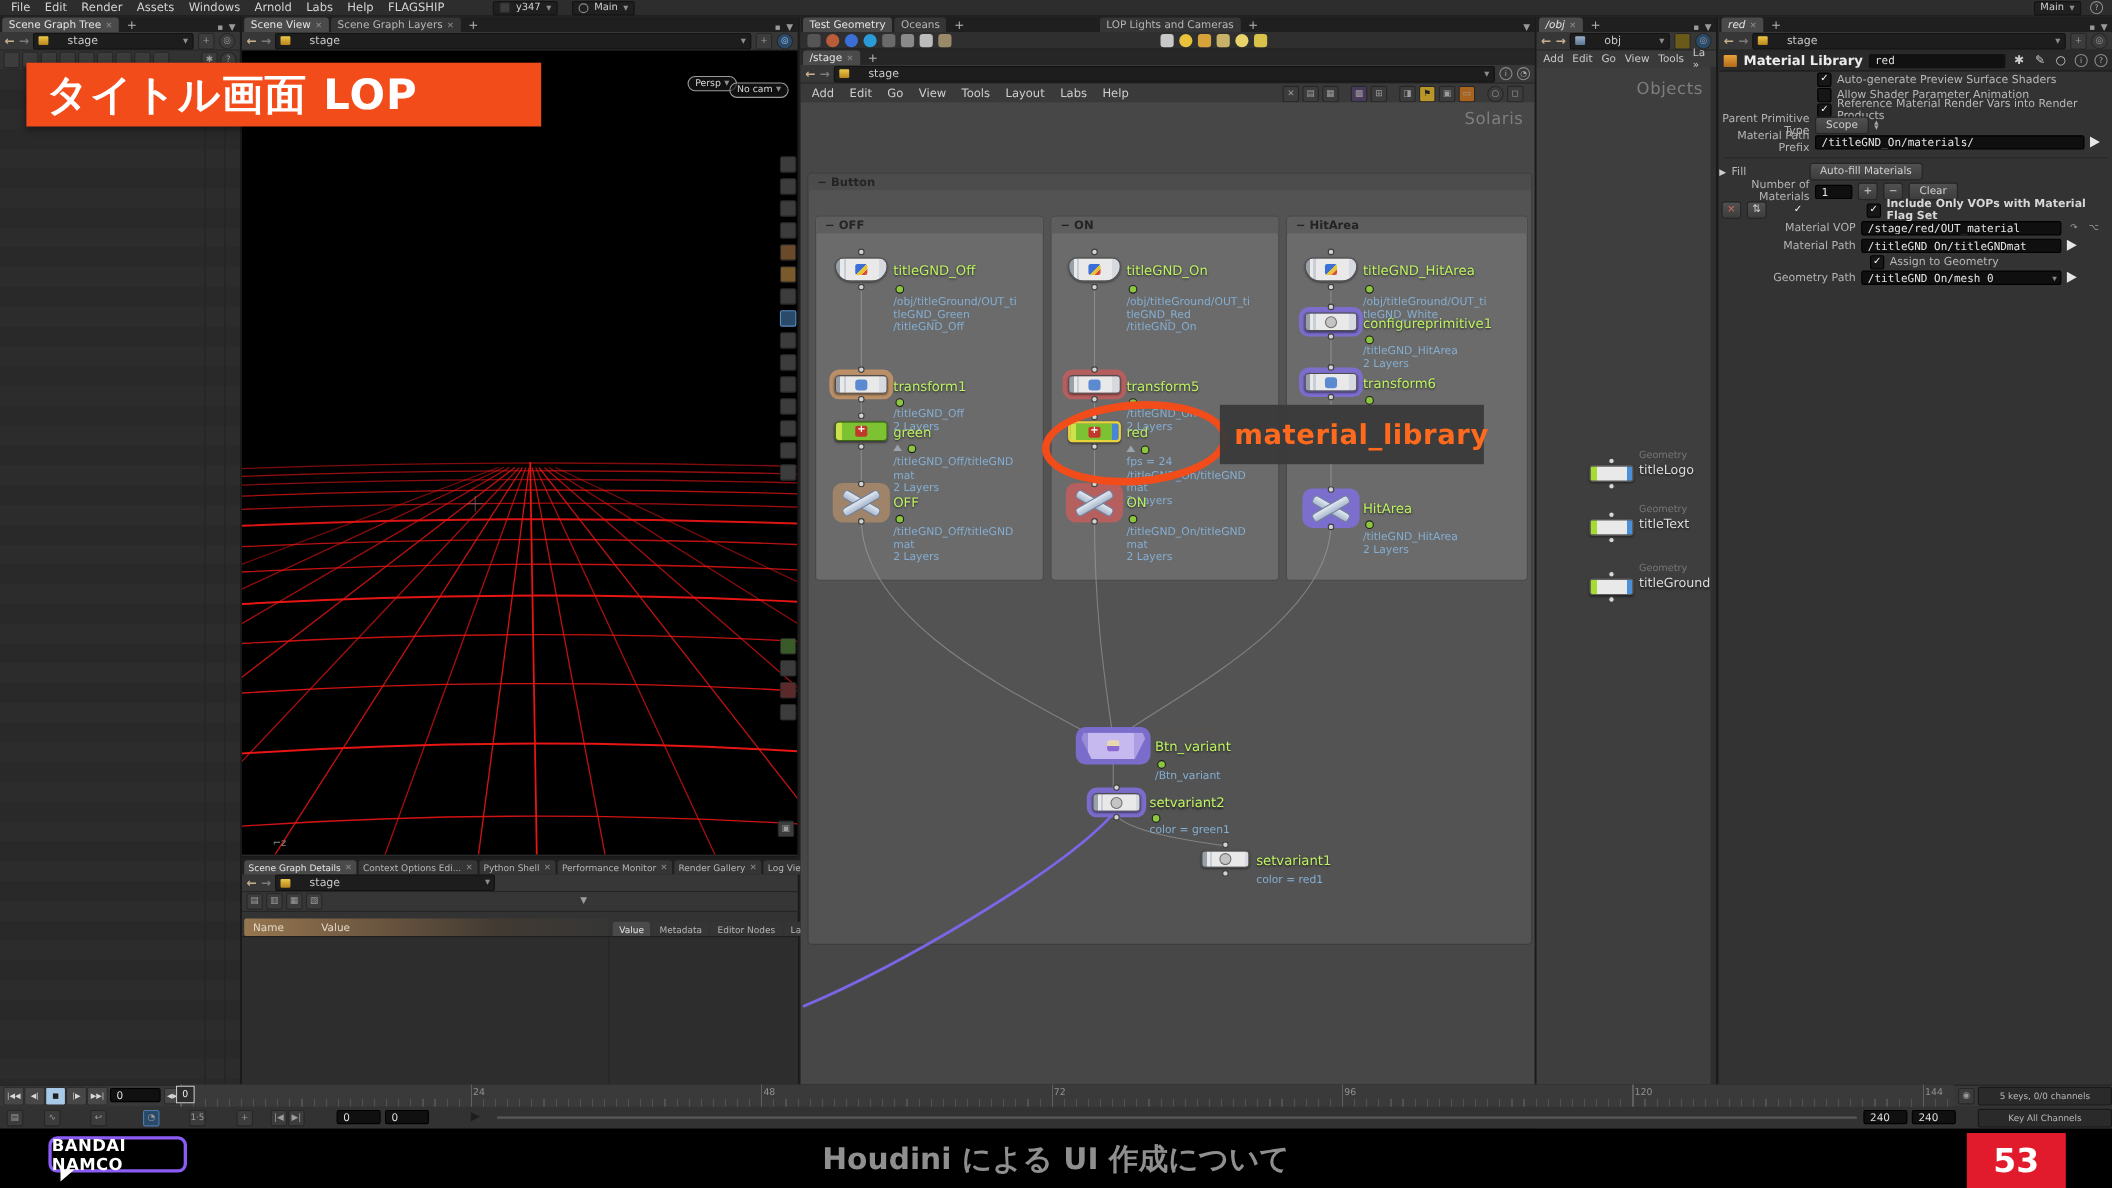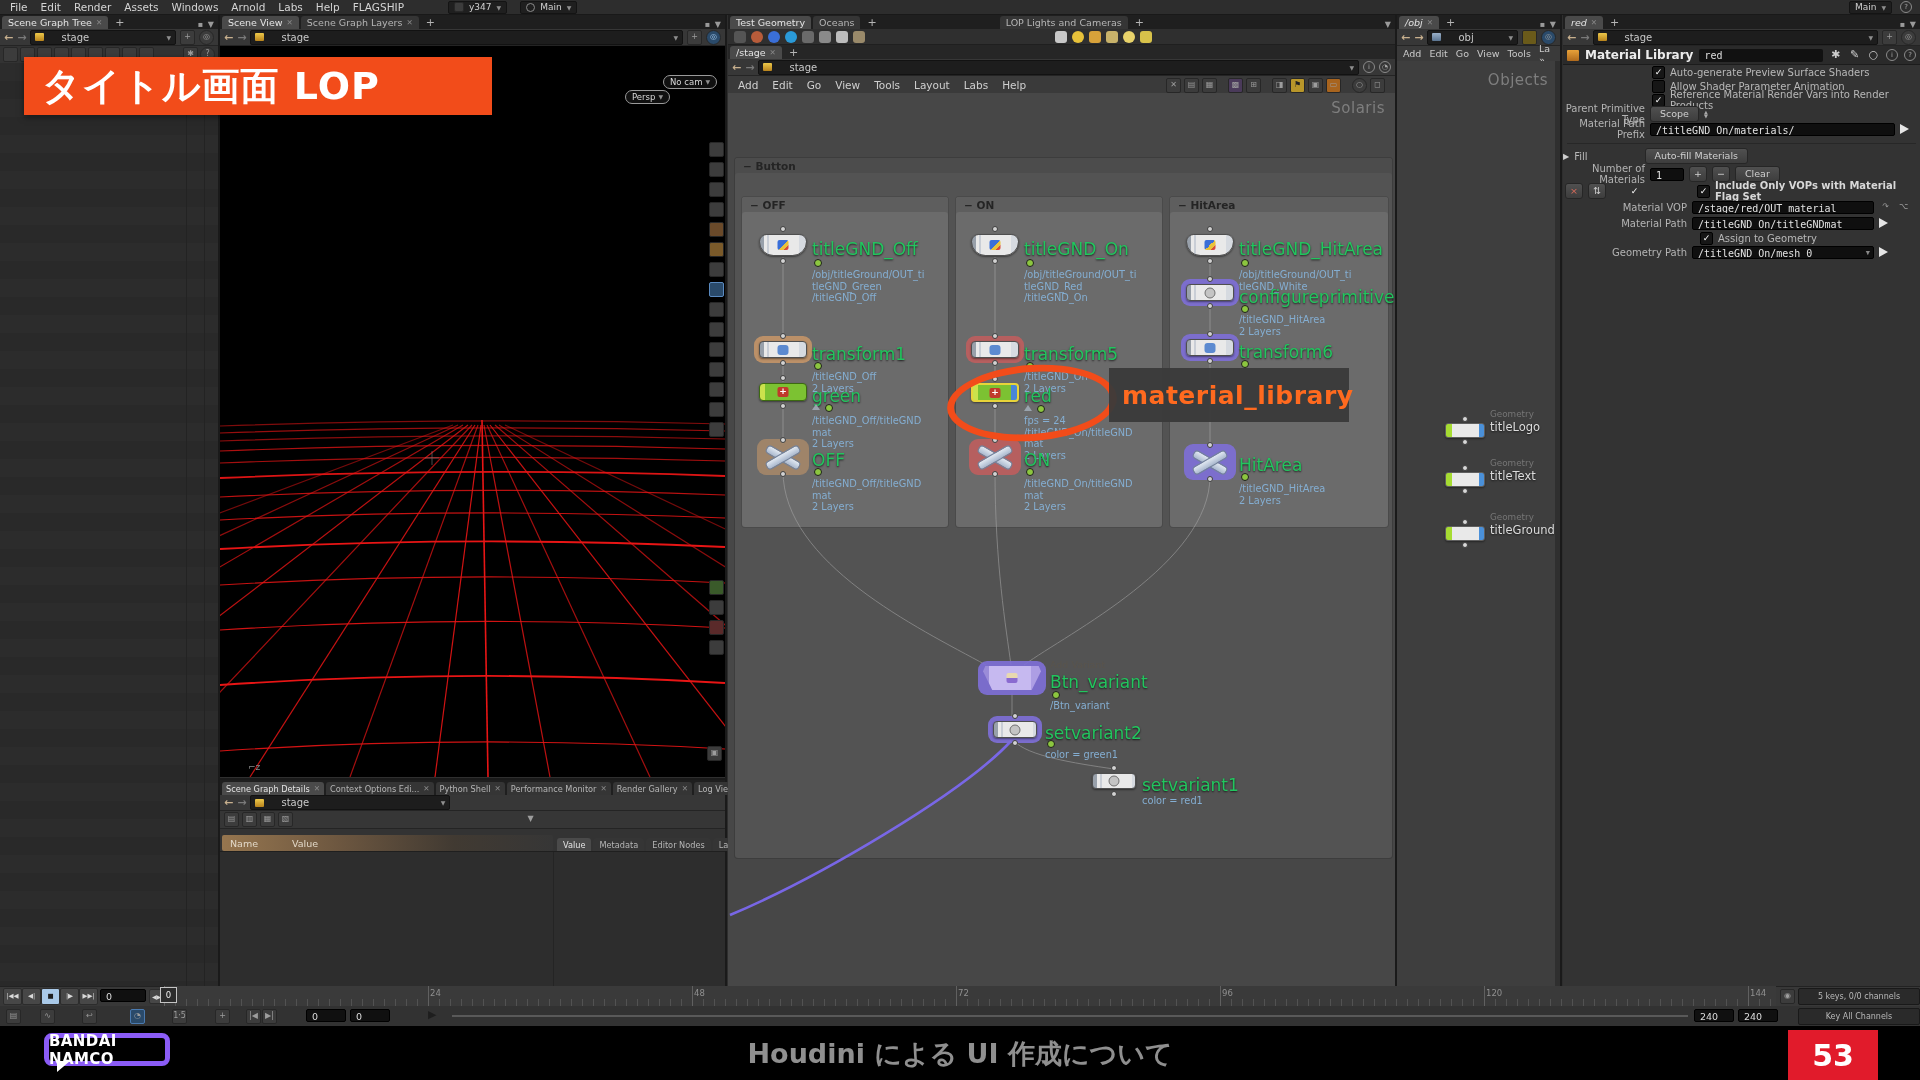--- a/index.html
+++ b/index.html
@@ -94,21 +94,21 @@
   .r-tan{background:#c29468}.r-red{background:#bd5e5e}.r-pur{background:#7e6fd6}
   .nullx{position:absolute;width:38px;height:24px}
   .nullx i{position:absolute;left:0;top:50%;width:38px;height:9px;margin-top:-4.5px;display:block;
     background:linear-gradient(#e2e9f2,#a9b8ce);border:1px solid #73829b;border-radius:4px;box-sizing:border-box}
   .nullx i.b1{transform:rotate(30deg)}.nullx i.b2{transform:rotate(-30deg)}
   .nullx::before,.nullx::after{content:"";position:absolute;left:50%;margin-left:-3px;width:4px;height:4px;
     border-radius:50%;background:#d2d2d2;border:1px solid #3e3e3e}
   .nullx::before{top:-8px}.nullx::after{bottom:-8px}
   .btnvar{position:absolute;width:58px;height:24px;background:linear-gradient(90deg,#9a8cd8 0 6px,#c6b9f0 6px 48px,#ad9ee4 48px);
     clip-path:polygon(4% 0,96% 0,100% 22%,84% 100%,16% 100%,0 22%)}
-  .nlabel{position:absolute;font-size:17px;color:#22c55e;text-shadow:0 1px 2px rgba(0,0,0,.75);white-space:nowrap}
+  .nlabel{position:absolute;font-size:12px;color:#bef264;text-shadow:0 1px 2px rgba(0,0,0,.75);white-space:nowrap}
   .nghost{position:absolute;font-size:9.5px;color:#59544c;white-space:nowrap}
   .badge{position:absolute;width:6px;height:6px;border-radius:50%;background:#8cc63f;border:1px solid #1e1e1e}
   .tri{position:absolute;width:0;height:0;border-left:4px solid transparent;border-right:4px solid transparent;
     border-bottom:6px solid #9aa4ae}
   .ninfo{position:absolute;width:116px;font-size:9.8px;line-height:11.5px;color:#84aed2;word-break:break-all}
   
   .ellipse{position:absolute;border:7px solid #f24c1a;border-radius:50%;transform:rotate(-4deg)}
   .callout{position:absolute;background:rgba(58,58,58,.95);display:flex;align-items:center;padding-left:13px;
     box-sizing:border-box;font-size:25px;font-weight:bold;color:#ff6a1f;letter-spacing:.5px}
   
@@ -153,21 +153,21 @@
       repeating-linear-gradient(90deg,#525252 0 1px,transparent 1px 11px);
     background-size:100% 100%,100% 7px;background-position:0 0,0 13px;background-repeat:no-repeat,repeat-x}
   .tick{position:absolute;top:988px;font-size:8.5px;color:#909090}
   .marker{position:absolute;left:160px;top:987px;width:15px;height:14px;background:#2c2c2c;border:1px solid #c4c4c4;
     font-size:8.5px;color:#eee;text-align:center;line-height:14px}
   .kbox{position:absolute;left:1798px;width:120px;height:15px;background:#2a2a2a;border:1px solid #191919;
     border-radius:2px;font-size:8px;color:#b8b8b8;text-align:center;line-height:15px}
   .rangeline{position:absolute;left:452px;top:1015px;width:1236px;height:2px;background:#595959}
   
   .footer{position:absolute;left:0;top:1026px;width:1920px;height:54px;background:#000}
-  .bnlogo{position:absolute;left:44px;top:7px;width:126px;height:33px;border:5px solid #8b5cf6;border-radius:8px;
+  .bnlogo{position:absolute;left:44px;top:7px;width:126px;height:33px;border:3px solid #8b5cf6;border-radius:8px;
     display:flex;align-items:center;justify-content:center;font-size:15px;font-weight:bold;color:#fff;
     letter-spacing:.4px;box-sizing:border-box}
   .bnlogo::after{content:"";position:absolute;left:8px;bottom:-11px;width:0;height:0;
     border-top:11px solid #fff;border-right:13px solid transparent}
   .ftitle{position:absolute;left:50%;top:10px;transform:translateX(-50%);font-size:27px;font-weight:600;
     color:#8f8f8f;white-space:nowrap}
   .fpage{position:absolute;right:42px;top:4px;width:90px;height:50px;background:#e11b2b;color:#fff;
     font-size:30px;font-weight:bold;display:flex;align-items:center;justify-content:center}
   
   .banner{position:absolute;left:24px;top:57px;width:468px;height:58px;background:#f24c1a;display:flex;
@@ -314,21 +314,21 @@
           <path d="M0,503 Q252,489 505,501" opacity="1" stroke-width="1.8"></path>
           <path d="M0,539 Q252,524 505,537" opacity=".85"></path>
           <path d="M0,584 Q252,568 505,582" opacity=".9"></path>
           <path d="M0,639 Q252,622 505,637" opacity="1" stroke-width="1.8"></path>
           <path d="M0,705 Q252,688 505,703" opacity=".9"></path>
         </g>
         <g stroke="#8a8a8a" opacity=".55" stroke-width="1">
           <path d="M205,412 h14 M212,405 v14"></path>
         </g>
       </svg>
-      <span class="pillbtn" style="left:405px;top:44px">
+      <span class="pillbtn" style="left:405px;top:23px">
         <span>Persp</span>
           <span class="caret">▼</span>
         </span>
       <span class="pillbtn" style="left:443px;top:29px">
         <span>No cam</span>
           <span class="caret">▼</span>
         </span>
       <div class="vstrip" style="left:489px;top:96px">
         <span class="ico"></span>
           <span class="ico"></span>

